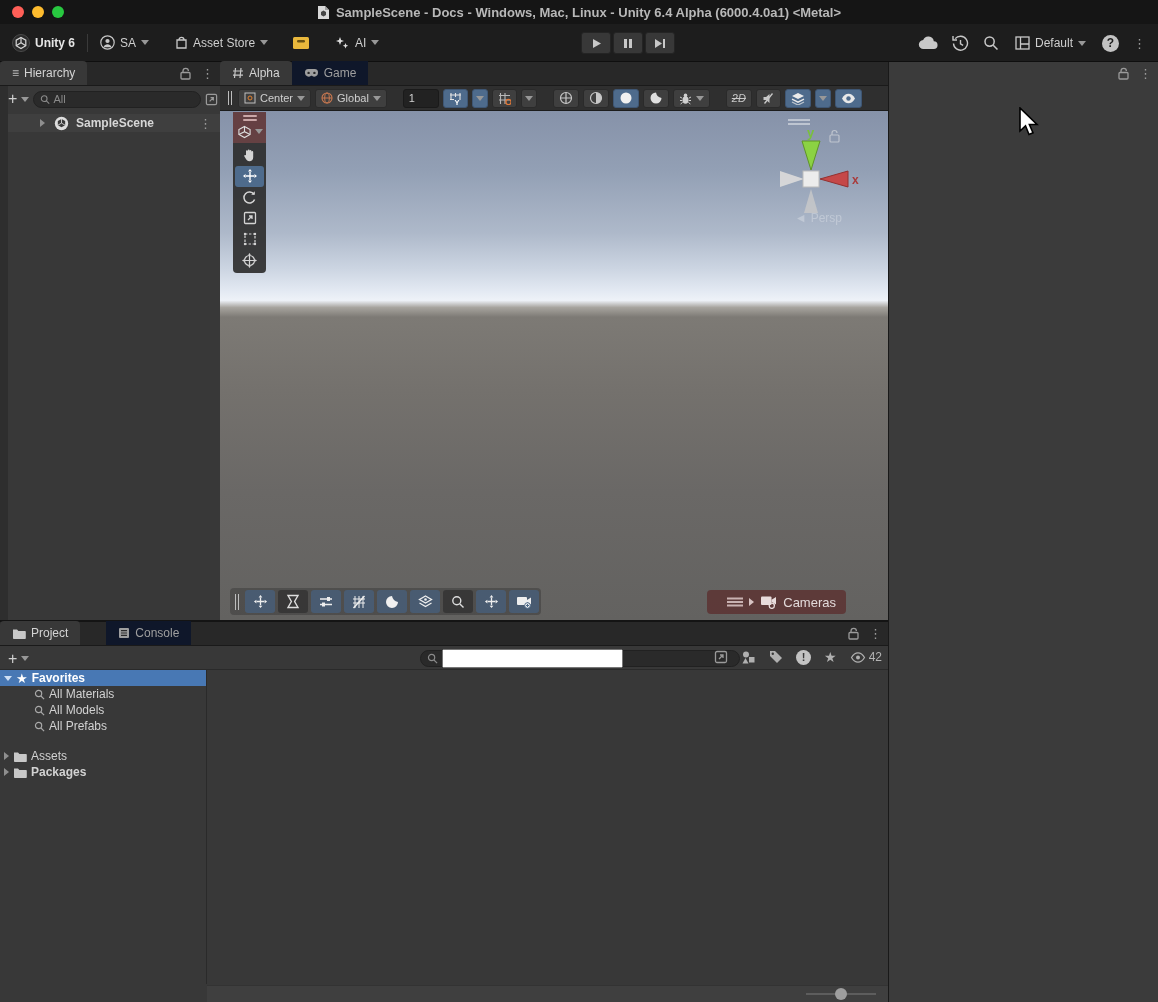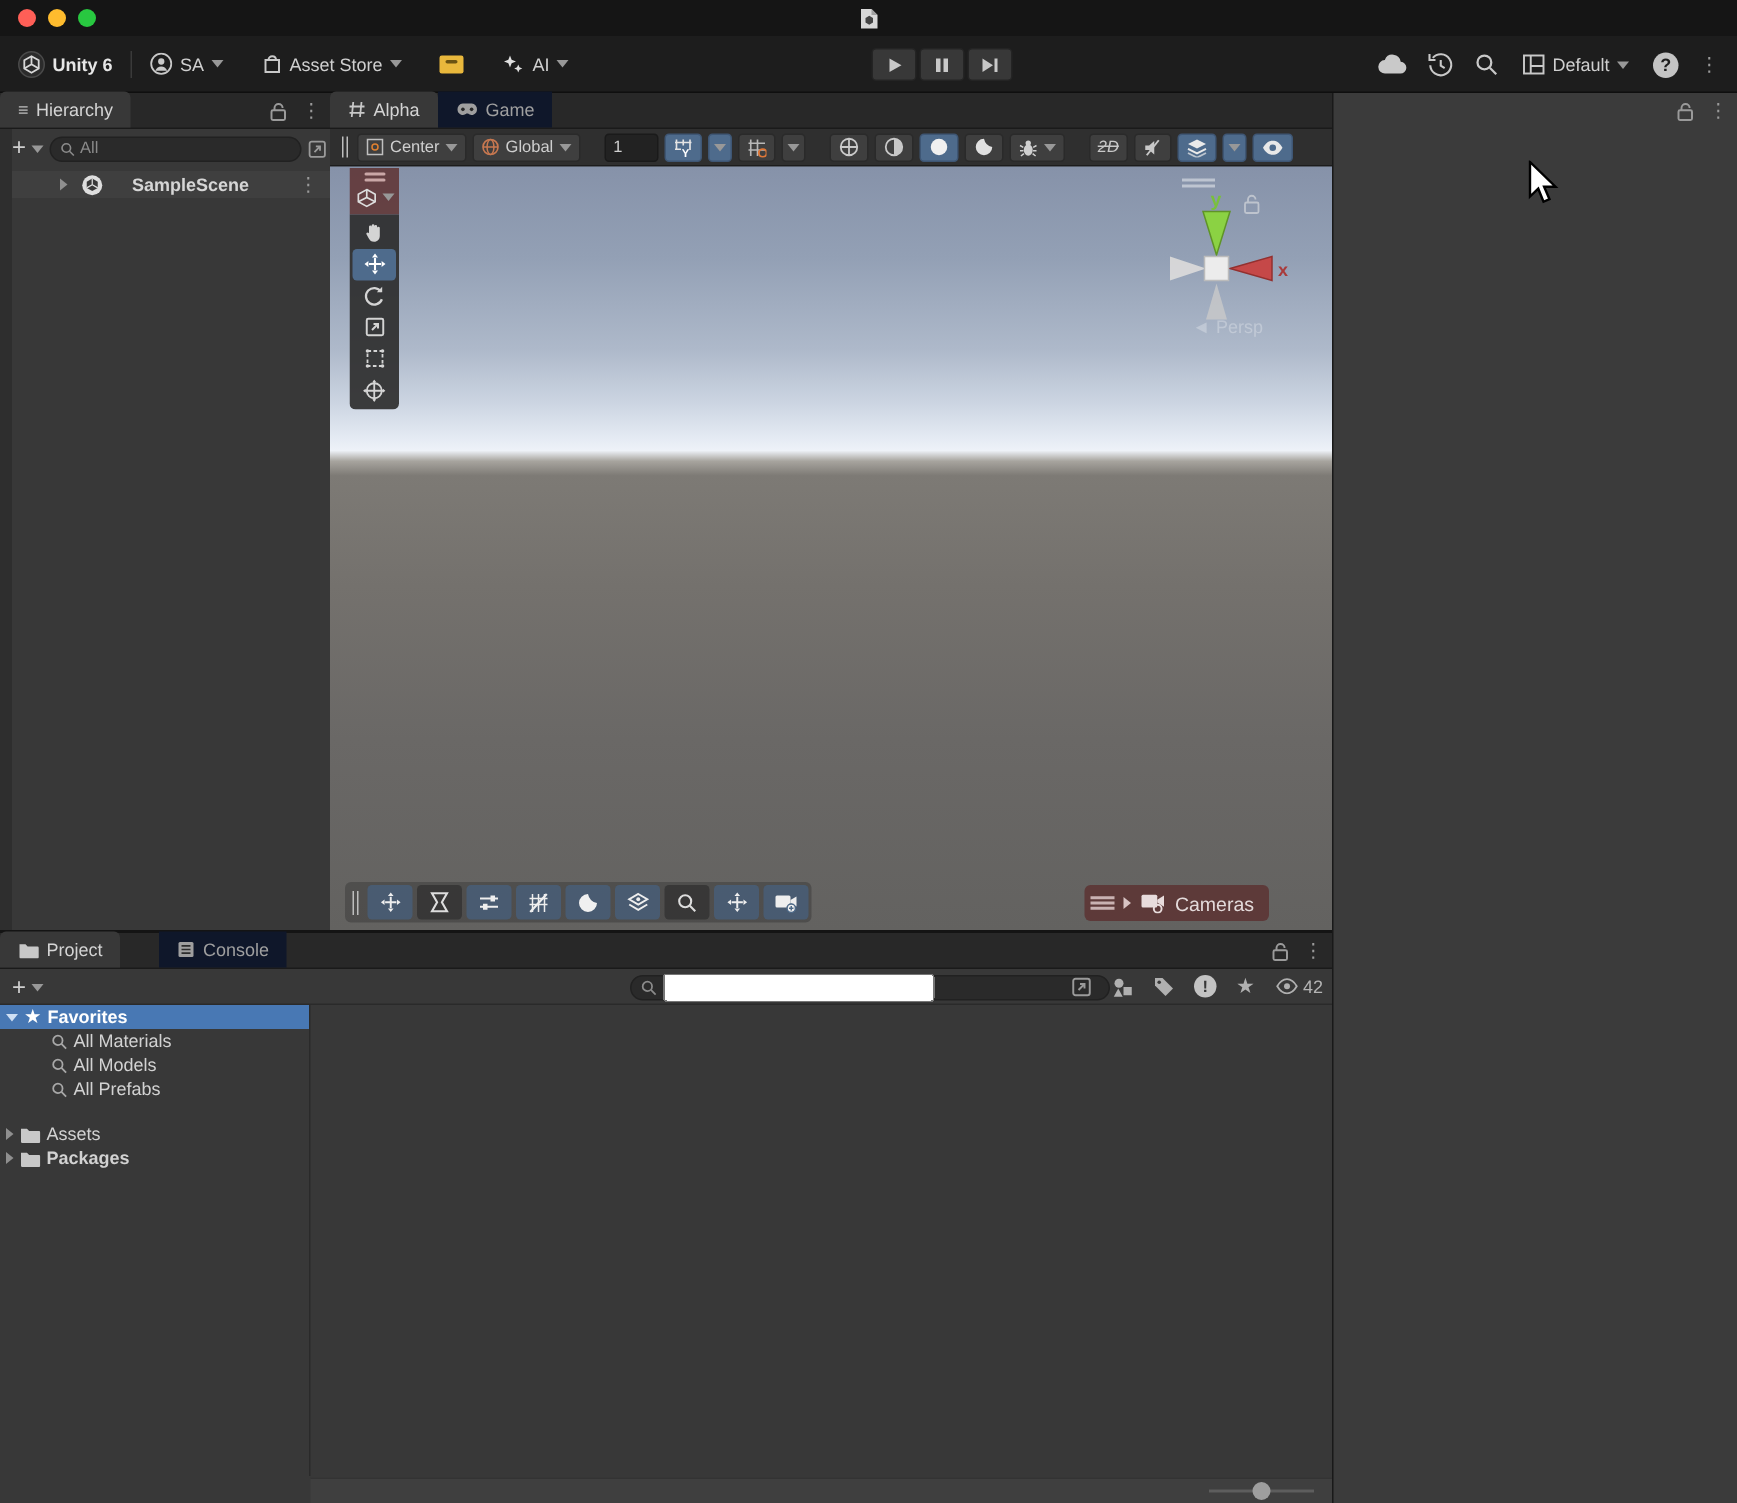--- a/index.html
+++ b/index.html
@@ -42,21 +42,21 @@
   
   .hierarchy { position:absolute; left:0; top:62px; width:220px; height:558px; background:#383838; }
   .hier-edge { position:absolute; left:0; top:24px; width:8px; height:534px; background:#2e2e2e; }
   .hier-toolbar { position:absolute; left:8px; top:26px; right:2px; height:22px; display:flex; align-items:center; gap:4px; }
   .searchbox { flex:1; height:17px; background:#2a2a2a; border:1px solid #212121; border-radius:9px;
     display:flex; align-items:center; padding:0 6px; gap:3px; }
   .searchbox input { background:transparent; border:none; outline:none; color:#cfcfcf; font-size:11px; width:100%;
     font-family:"Liberation Sans",sans-serif; }
   .searchbox input::placeholder { color:#8a8a8a; }
   .hier-row { position:absolute; left:8px; top:52px; right:0; height:18px; background:#3f3f3f;
-    display:flex; align-items:center; gap:4px; padding-left:36px; color:#d6d6d6; font-weight:bold; font-size:12px; }
+    display:flex; align-items:center; gap:4px; padding-left:24px; color:#d6d6d6; font-weight:bold; font-size:12px; }
 
   
   .scenepane { position:absolute; left:220px; top:62px; width:668px; height:558px; background:#2e2e2e; }
   .scene-toolbar { position:absolute; left:0; top:24px; width:668px; height:25px; background:#2f2f2f;
     border-bottom:1px solid #1c1c1c; display:flex; align-items:center; gap:4px; padding:0 6px; }
   .st-btn { height:19px; background:#3f3f3f; border:1px solid #2a2a2a; border-radius:3px;
     display:flex; align-items:center; gap:4px; padding:0 5px; font-size:11px; color:#cfcfcf; }
   .st-btn.blue { background:#4e6b8c; border-color:#3e5674; }
   .st-input { width:36px; height:19px; background:#222; border:1px solid #1a1a1a; border-radius:3px;
     color:#d0d0d0; font-size:11px; padding:0 5px; outline:none; font-family:"Liberation Sans",sans-serif; }
@@ -83,21 +83,21 @@
 
   
   .bot-ov { position:absolute; left:10px; bottom:5px; display:flex; align-items:center; gap:3px;
     background:rgba(40,40,40,0.35); border-radius:4px; padding:2px; }
   .bot-grip { width:4px; height:16px; border-left:1.5px solid #bdbdbd; border-right:1.5px solid #bdbdbd; margin:0 3px; }
   .ov-btn { width:30px; height:23px; border-radius:3px; background:rgba(72,94,120,0.85);
     display:flex; align-items:center; justify-content:center; }
   .ov-btn.dark { background:rgba(52,52,52,0.85); }
 
   .cameras-ov { position:absolute; right:42px; bottom:6px; height:24px; background:rgba(92,50,50,0.85);
-    border-radius:4px; display:flex; align-items:center; gap:6px; padding:0 10px 0 4px; color:#e3dada; font-size:13px; }
+    border-radius:4px; display:flex; align-items:center; gap:6px; padding:0 10px 0 20px; color:#e3dada; font-size:13px; }
   .cam-grip { width:16px; height:1.5px; background:#c9b2b2; box-shadow:0 3.5px 0 #c9b2b2, 0 -3.5px 0 #c9b2b2; }
 
   
   .inspector { position:absolute; left:888px; top:62px; width:270px; height:940px; background:#3b3b3b;
     border-left:1px solid #191919; }
 
   
   .bottompane { position:absolute; left:0; top:620px; width:888px; height:382px; background:#383838;
     border-top:2px solid #141414; }
   .proj-toolbar { position:absolute; left:0; top:26px; width:888px; height:22px; background:#383838;
@@ -129,20 +129,21 @@
     <span class="tl red"></span>
     <span class="tl yel"></span>
     <span class="tl grn"></span>
   </div>
   <div class="win-title">
     <svg width="13" height="15" viewBox="0 0 13 15">
       <path d="M1 1h7l4 4v9H1z" fill="#d8d8d8"></path>
         <path d="M8 1v4h4" fill="#a0a0a0"></path>
       <path d="M4 7l2.5-1.5L9 7v3l-2.5 1.5L4 10z" fill="#444"></path>
     </svg>
+    <span>SampleScene - Docs - Windows, Mac, Linux - Unity 6.4 Alpha (6000.4.0a1) &lt;Metal&gt;</span>
   </div>
 </div>
 
 <div class="toolbar">
   <div class="tb-item" style="margin-left:4px">
     <svg width="18" height="18" viewBox="0 0 18 18">
       <circle cx="9" cy="9" r="8.5" fill="#2b2b2b" stroke="#4a4a4a"></circle>
       <path d="M9 3.5l4.8 2.7v5.5L9 14.5 4.2 11.7V6.2z" fill="none" stroke="#d8d8d8" stroke-width="1.2"></path>
       <path d="M9 3.5v5.3M4.2 11.7L9 8.8l4.8 2.9" stroke="#d8d8d8" stroke-width="1.2" fill="none"></path>
     </svg>

